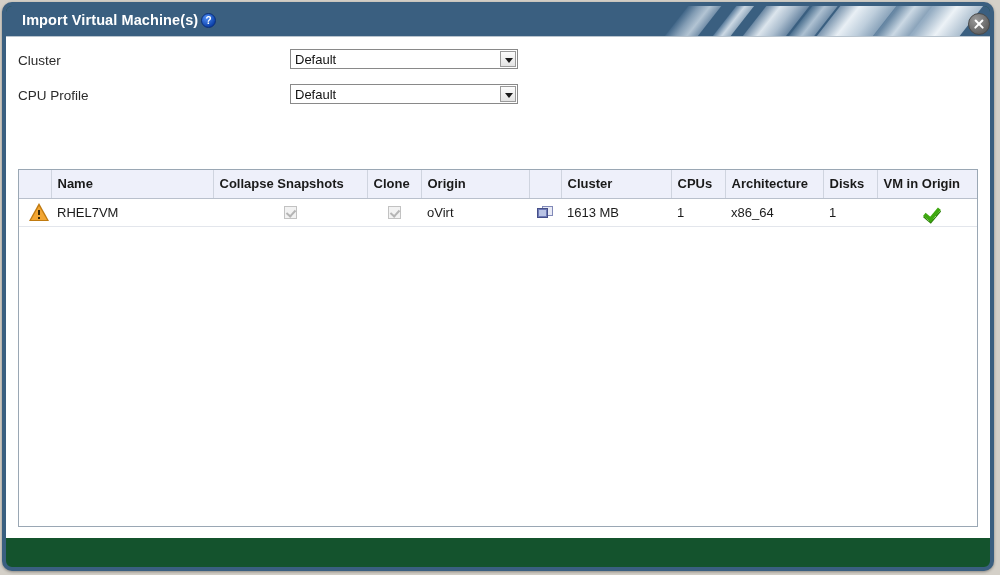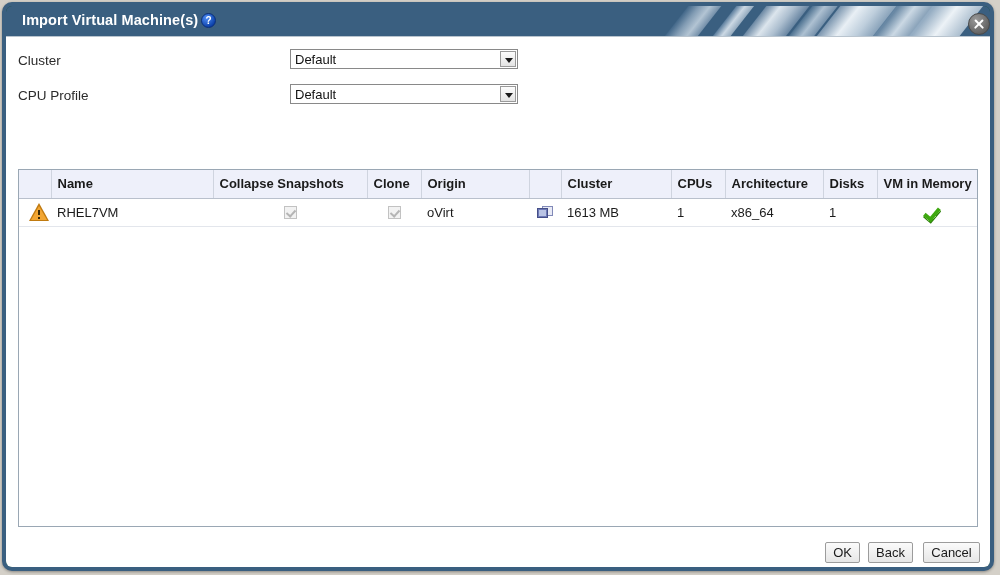--- a/index.html
+++ b/index.html
@@ -411,21 +411,21 @@
             <th class="col-icon"></th>
             <th class="col-name">Name</th>
             <th class="col-collapse">Collapse Snapshots</th>
             <th class="col-clone">Clone</th>
             <th class="col-origin">Origin</th>
             <th class="col-blank"></th>
             <th class="col-memory">Cluster</th>
             <th class="col-cpus">CPUs</th>
             <th class="col-arch">Architecture</th>
             <th class="col-disks">Disks</th>
-            <th class="col-vmsys">VM in Memory</th>
+            <th class="col-vmsys">VM in Origin</th>
           </tr>
         </thead>
         <tbody>
           <tr class="data-row">
             <td>
               <span class="warn-icon">
                 <span class="tri-out"></span>
                 <span class="tri-in"></span>
                 <span class="bang"></span>
                 <span class="dot"></span>
@@ -451,19 +451,14 @@
             <td>1</td>
             <td class="cell-center">
               <span class="ok-check"></span>
             </td>
           </tr>
         </tbody>
       </table>
     </div>
   </div>
 
-  <div id="footer">
-    <button class="btn" id="btn-ok">OK</button>
-    <button class="btn" id="btn-back">Back</button>
-    <button class="btn" id="btn-cancel">Cancel</button>
-  </div>
 
 </div>
 
 </body></html>

